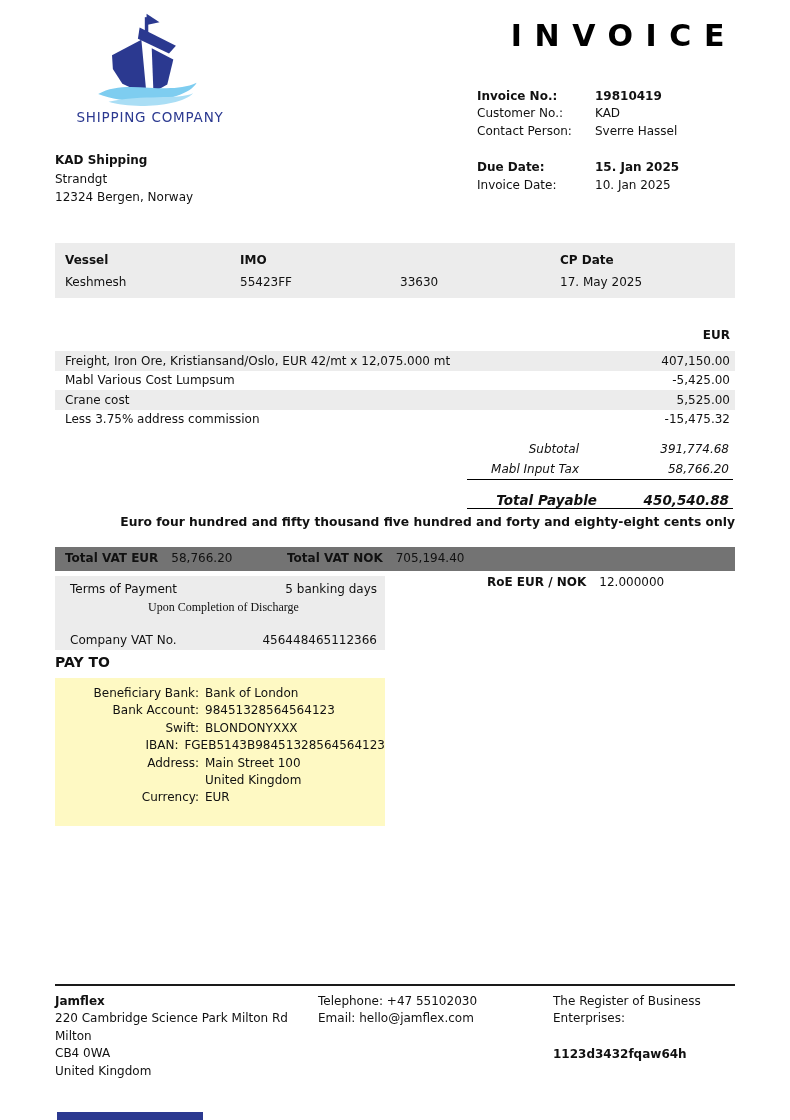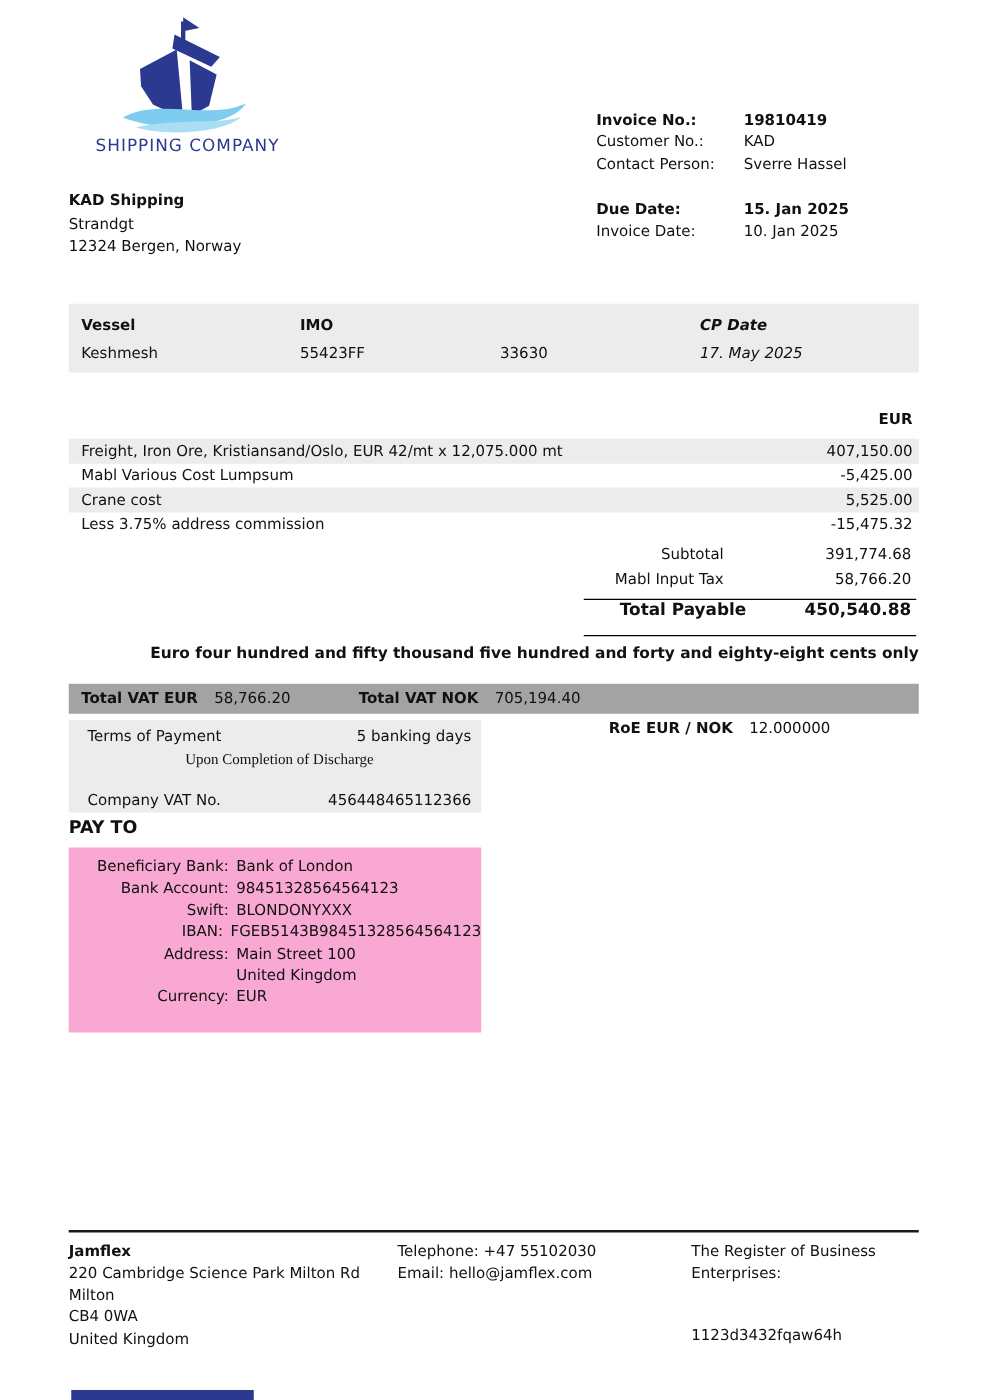--- a/index.html
+++ b/index.html
@@ -52,66 +52,66 @@
   
   .eur-header { position: absolute; right: 60px; top: 328px; font-weight: bold; }
   .items { position: absolute; left: 55px; top: 351px; width: 680px; }
   .item-row {
     display: flex; justify-content: space-between; align-items: center;
     height: 19.5px; padding: 0 5px 0 10px;
   }
   .item-row:nth-child(odd) { background: #ececec; }
   
   .totals { position: absolute; left: 467px; top: 436px; width: 266px; }
-  .tot-row { display: flex; height: 20px; align-items: flex-start; }
+  .tot-row { display: flex; height: 20px; align-items: flex-end; font-style: italic; }
   .tot-row .lbl { width: 112px; text-align: right; }
   .tot-row .val { flex: 1; text-align: right; padding-right: 4px; margin-left: 16px; }
   .tot-total {
     border-top: 1px solid #000; border-bottom: 1px solid #000;
     height: 30px; margin-top: 3px;
     font-weight: bold; font-size: 13.5px;
   }
   .tot-total .lbl { width: 130px; }
   
   .words {
     position: absolute; right: 55px; top: 515px;
     font-weight: bold; font-size: 12.3px; white-space: nowrap;
   }
   
   .vat-band {
     position: absolute; left: 55px; top: 547px; width: 680px; height: 24px;
-    background: #a3a3a3;
+    background: #737373;
   }
   .vat-group { position: absolute; top: 4px; display: flex; }
   .vat-group .lbl { font-weight: bold; margin-right: 13px; }
   
   .terms-box {
     position: absolute; left: 55px; top: 576px; width: 330px; height: 74px;
     background: #ececec; padding: 5px 8px 0 15px;
   }
   .terms-row { display: flex; justify-content: space-between; line-height: 17.5px; }
   .terms-right { text-align: center; line-height: 17.5px; font-family: Liberation Serif, serif; }
   .terms-vat { display: flex; justify-content: space-between; margin-top: 16px; line-height: 17.5px; }
   
   .payto-heading { position: absolute; left: 55px; top: 654px; font-weight: bold; font-size: 14px; }
   .payto-box {
     position: absolute; left: 55px; top: 678px; width: 330px; height: 148px;
-    background: #f9a8d4; padding: 7px 0 0 0;
+    background: #fef9c3; padding: 7px 0 0 16px;
   }
   .payto-row { display: flex; line-height: 17.4px; }
   .payto-row .lbl { width: 128px; text-align: right; }
   .payto-row .val { padding-left: 6px; }
   
   .footer-rule { position: absolute; left: 55px; top: 984px; width: 680px; border-top: 2px solid #1a1a1a; }
   .footer-col { position: absolute; top: 993px; line-height: 17.4px; }
   .footer-col1 { left: 55px; width: 240px; }
   .footer-col2 { left: 318px; width: 220px; }
   .footer-col3 { left: 553px; width: 182px; }
   .footer-col .bold { font-weight: bold; }
-  .footer-col3 .reg-val { margin-top: 32px; }
+  .footer-col3 .reg-val { margin-top: 18px; font-weight: bold; }
   
   .bottom-bar { position: absolute; left: 57px; top: 1112px; width: 146px; height: 8px; background: #2b3990; }
 </style>
 </head>
 <body>
 
 <div class="page">
 
   <div class="logo-block">
     <svg width="150" height="95" viewBox="0 0 160 110">
@@ -119,20 +119,21 @@
       <rect x="74" y="6" width="4" height="26" fill="#2b3990"></rect>
       <polygon points="68,18 110,39 102,48 66,31" fill="#2b3990"></polygon>
       <polygon points="36,50 70,32 76,96 48,83 37,66" fill="#2b3990"></polygon>
       <polygon points="82,42 107,55 100,84 84,93" fill="#2b3990"></polygon>
       <path d="M20,95 C52,76 100,98 134,82 C124,101 64,112 20,95 Z" fill="#7ecdf0"></path>
       <path d="M32,104 C72,95 112,102 130,94 C116,109 60,113 32,104 Z" fill="#aadef5"></path>
     </svg>
     <div class="logo-text">SHIPPING COMPANY</div>
   </div>
 
+  <div class="invoice-title">INVOICE</div>
 
   <div class="sender">
     <div class="name">KAD Shipping</div>
     <div>Strandgt</div>
     <div>12324 Bergen, Norway</div>
   </div>
 
   <div class="meta">
     <div class="meta-row bold">
       <span class="lbl">Invoice No.:</span>
@@ -163,21 +164,21 @@
       <div class="val">Keshmesh</div>
     </div>
     <div class="vessel-col" style="left:185px;">
       <div class="hdr">IMO</div>
       <div class="val">55423FF</div>
     </div>
     <div class="vessel-col" style="left:345px;">
       <div class="hdr">&nbsp;</div>
       <div class="val">33630</div>
     </div>
-    <div class="vessel-col" style="left:505px;font-style:italic;">
+    <div class="vessel-col" style="left:505px;">
       <div class="hdr">CP Date</div>
       <div class="val">17. May 2025</div>
     </div>
   </div>
 
   <div class="eur-header">EUR</div>
   <div class="items">
     <div class="item-row">
       <span>Freight, Iron Ore, Kristiansand/Oslo, EUR 42/mt x 12,075.000 mt</span>
       <span>407,150.00</span>

